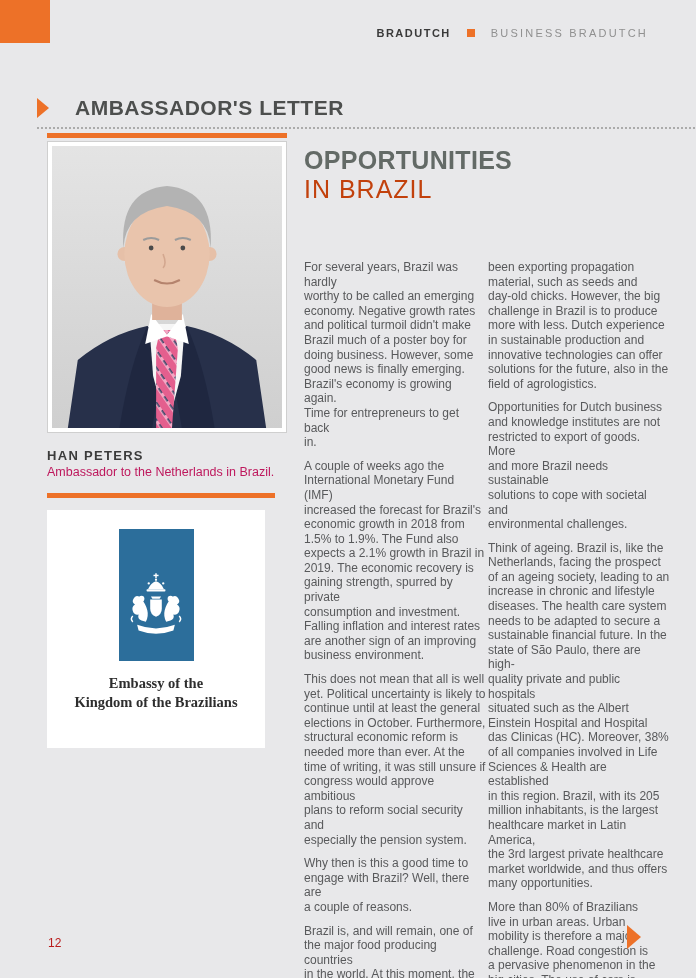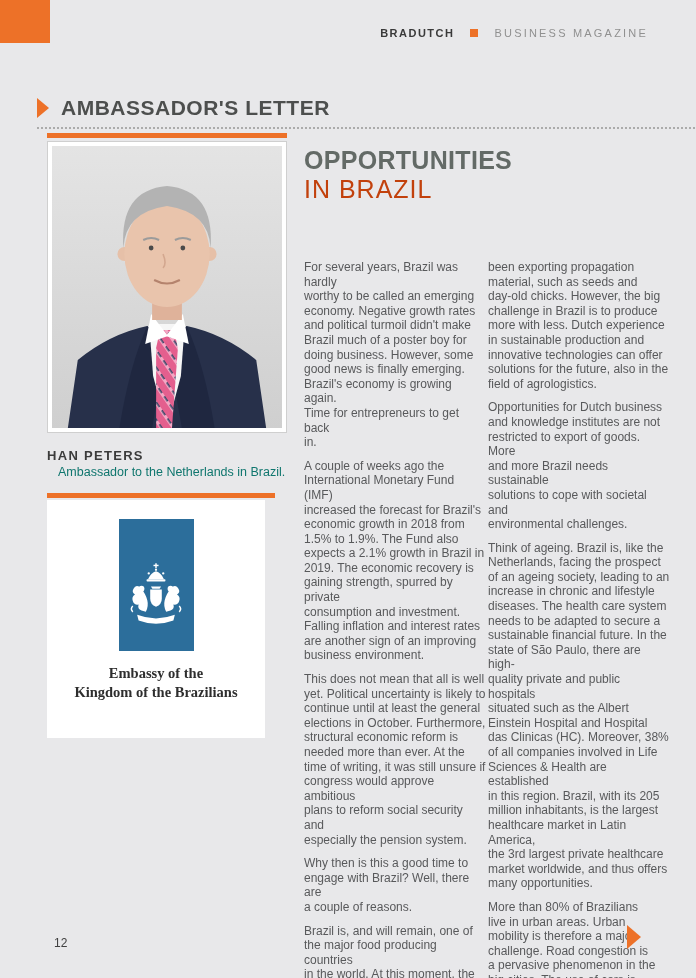--- a/index.html
+++ b/index.html
@@ -14,60 +14,60 @@
   
   .corner-square{left:0;top:0;width:50px;height:43px;background:#ed7128;}
 
   
   .masthead{top:27px;right:48px;display:flex;align-items:center;gap:16px;}
   .brand{font-size:11px;font-weight:bold;letter-spacing:1.5px;color:#3a3a3a;}
   .brand-sq{width:8px;height:8px;background:#ed7128;display:inline-block;}
   .mag{font-size:11px;letter-spacing:2.2px;color:#909090;}
 
   
-  .section-head{left:37px;top:96px;display:flex;align-items:center;gap:12px;}
+  .section-head{left:37px;top:96px;display:flex;align-items:center;gap:26px;}
   .tri{width:0;height:0;border-top:10px solid transparent;border-bottom:10px solid transparent;border-left:12px solid #ed7128;}
   .section-title{font-size:21px;font-weight:bold;color:#4d4f4e;letter-spacing:0.5px;}
   .dotted-rule{left:37px;top:127px;width:659px;height:2px;
     background:repeating-linear-gradient(90deg,#ababab 0 1.5px,transparent 1.5px 4px);}
 
   
   .sidebar{left:47px;top:133px;width:240px;}
   .bar{height:5px;background:#ed7128;}
   .photo-frame{margin-top:3px;background:#ffffff;border:1px solid #cfcfcf;padding:4px;height:282px;}
   .photo-frame svg{display:block;width:100%;height:100%;}
   .cap-name{margin-top:15px;font-size:13px;font-weight:bold;letter-spacing:1.3px;color:#3b3b3b;}
-  .cap-role{margin-top:2px;font-size:12.5px;color:#0f766e;margin-left:11px;}
+  .cap-role{margin-top:2px;font-size:12.5px;color:#be185d;}
   .bar2{margin-top:14px;width:228px;}
-  .embassy-box{margin-top:2px;width:218px;height:238px;background:#ffffff;box-sizing:border-box;padding-top:19px;}
+  .embassy-box{margin-top:12px;width:218px;height:238px;background:#ffffff;box-sizing:border-box;padding-top:19px;}
   .logo-rect{width:75px;height:132px;margin:0 auto;display:flex;align-items:flex-end;justify-content:center;padding-bottom:10px;box-sizing:border-box;}
   .embassy-text{margin-top:13px;text-align:center;font-family:"Liberation Serif",serif;font-weight:bold;font-size:14.5px;line-height:19px;color:#2e2e2e;}
 
   
   .article-title{left:304px;top:146px;width:220px;font-weight:bold;font-size:25px;line-height:29px;letter-spacing:0.3px;color:#636a66;}
   .title-light{font-weight:normal;color:#c2410c;letter-spacing:1px;}
   .col{width:182px;font-size:12px;line-height:14.6px;color:#58595b;}
   .col1{left:304px;top:260px;}
   .col2{left:488px;top:260px;}
   .col p{margin:0 0 9px 0;white-space:pre-line;}
 
   
-  .page-num{left:54px;top:936px;font-size:12px;color:#404040;}
+  .page-num{left:48px;top:936px;font-size:12px;color:#b91c1c;}
   .footer-arrow{right:55px;top:925px;width:0;height:0;
     border-top:12px solid transparent;border-bottom:12px solid transparent;border-left:14px solid #ed7128;}
 </style>
 </head>
 <body>
 
 <div class="abs corner-square"></div>
 
 <div class="abs masthead">
   <span class="brand">BRADUTCH</span>
   <span class="brand-sq"></span>
-  <span class="mag">BUSINESS MAGAZINE</span>
+  <span class="mag">BUSINESS BRADUTCH</span>
 </div>
 
 <div class="abs section-head">
   <span class="tri"></span>
   <span class="section-title">AMBASSADOR'S LETTER</span>
 </div>
 <div class="abs dotted-rule"></div>
 
 <div class="abs sidebar">
   <div class="bar"></div>

